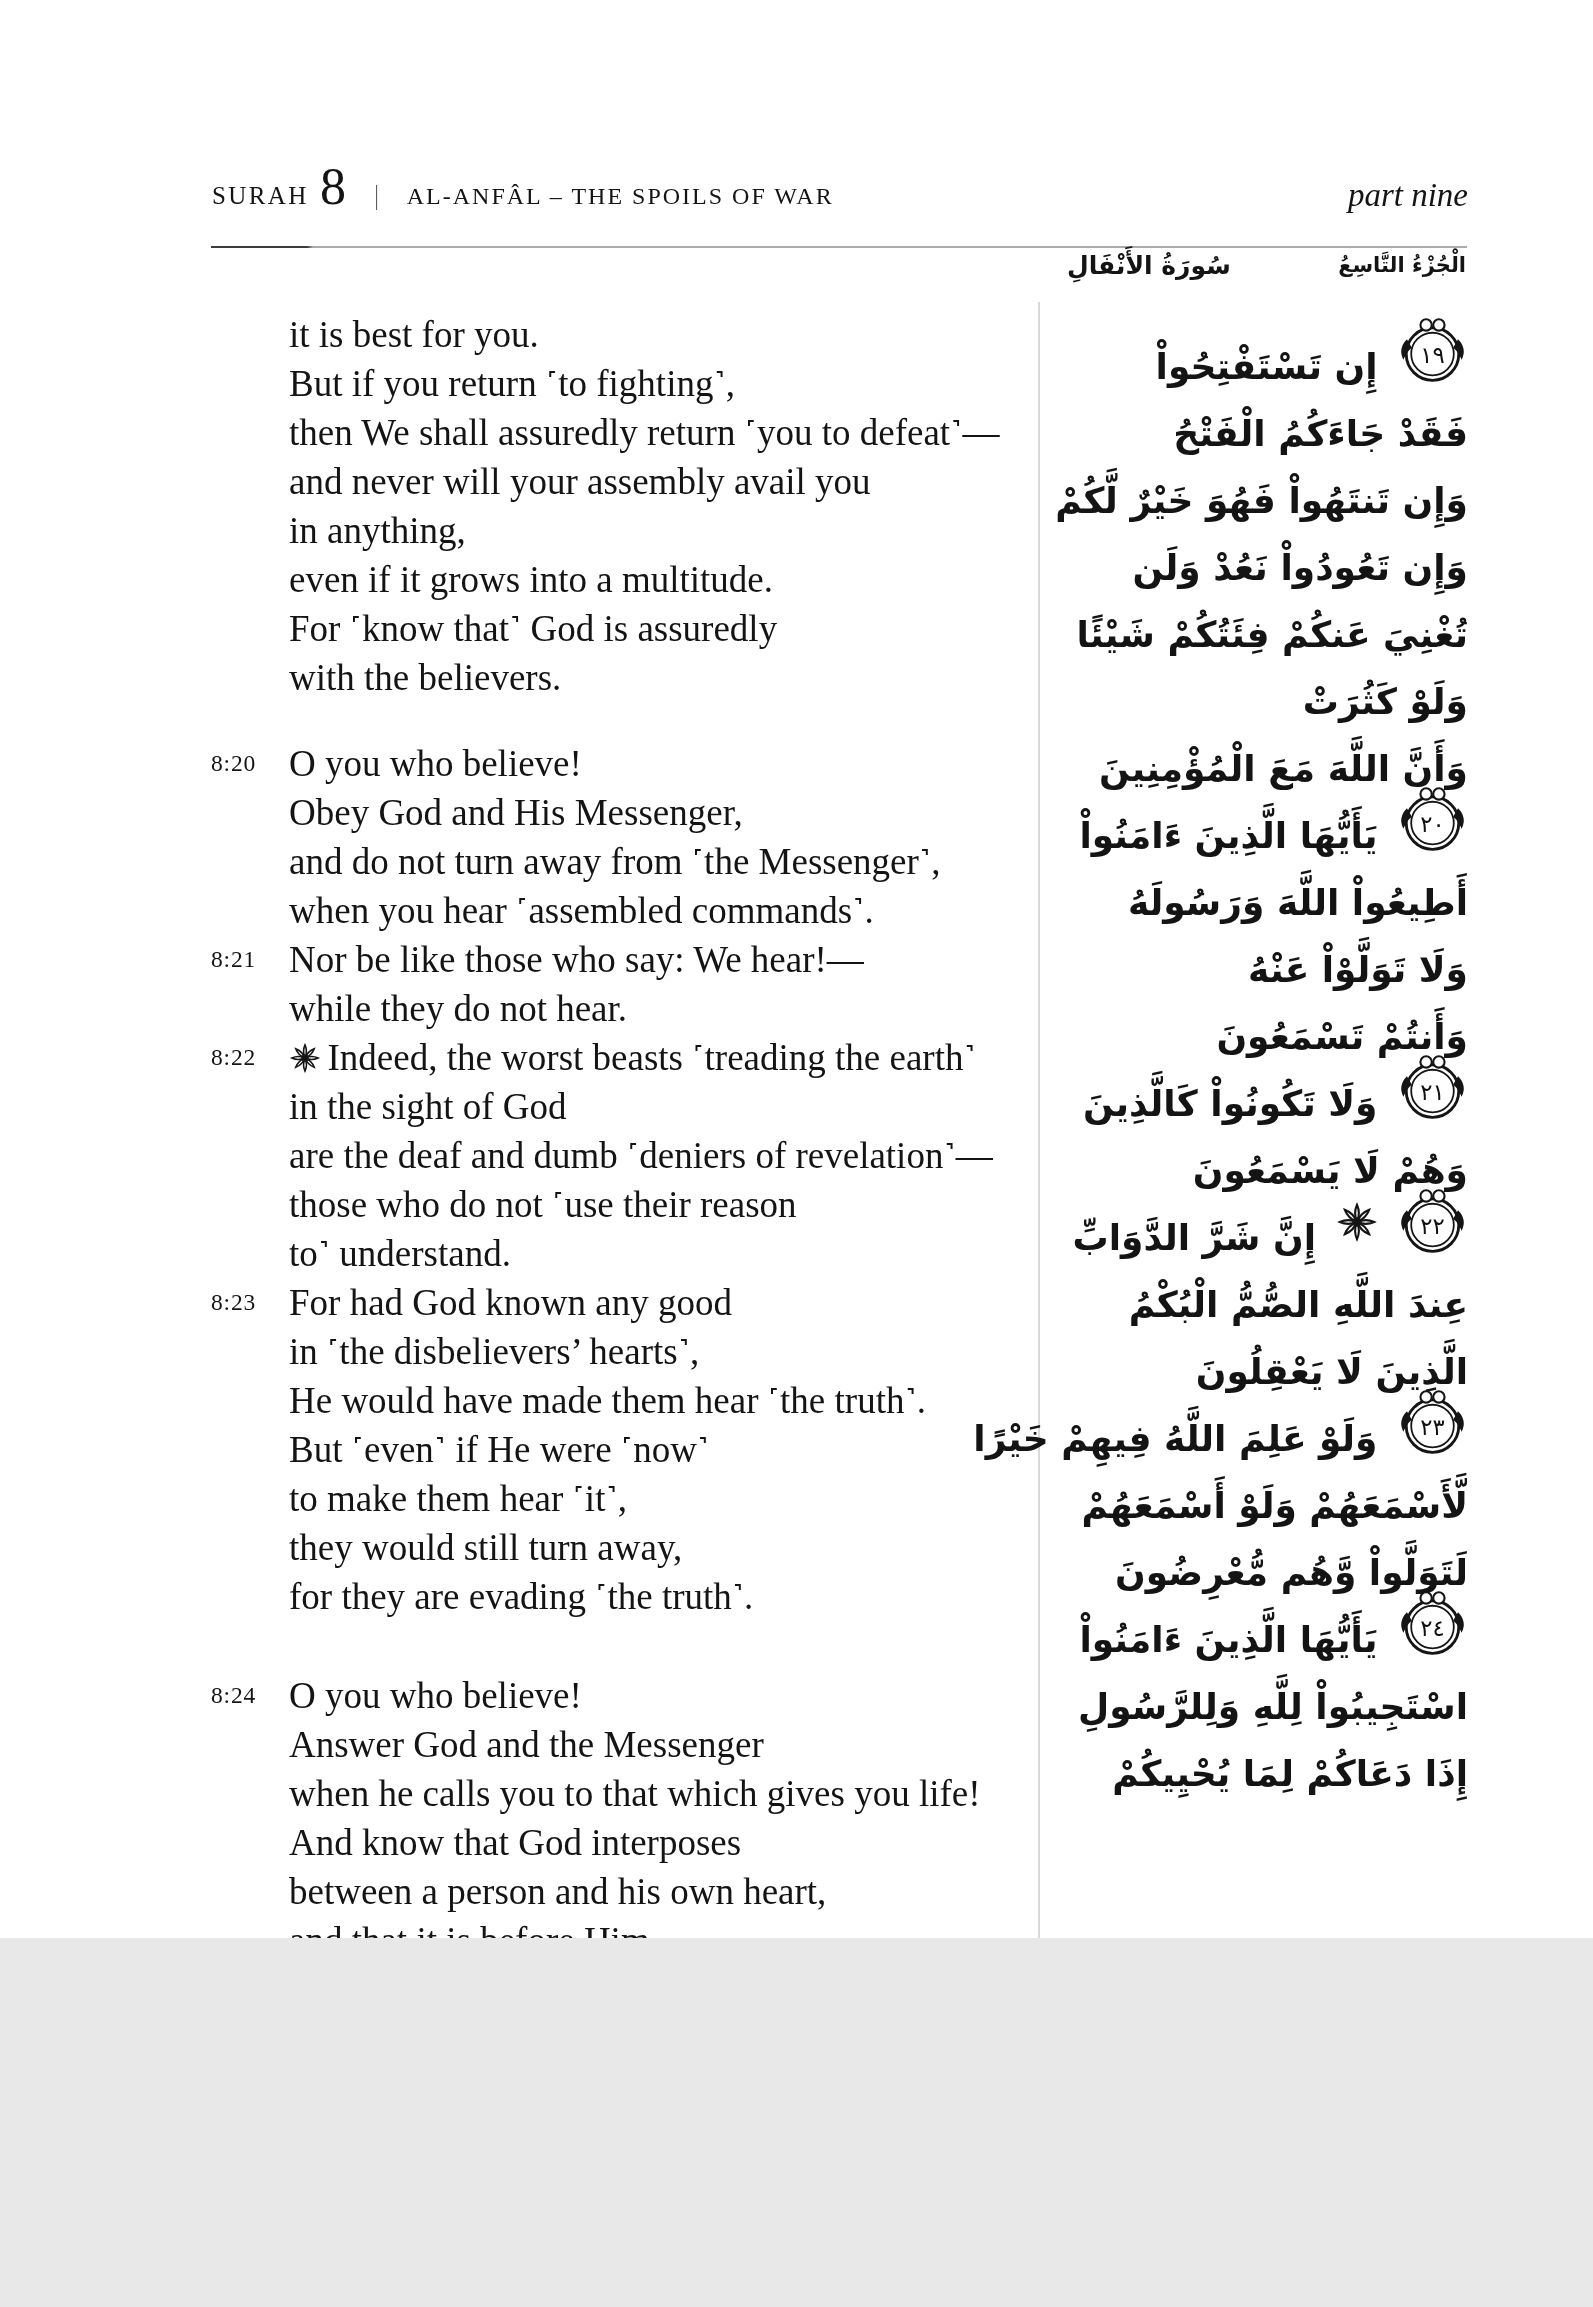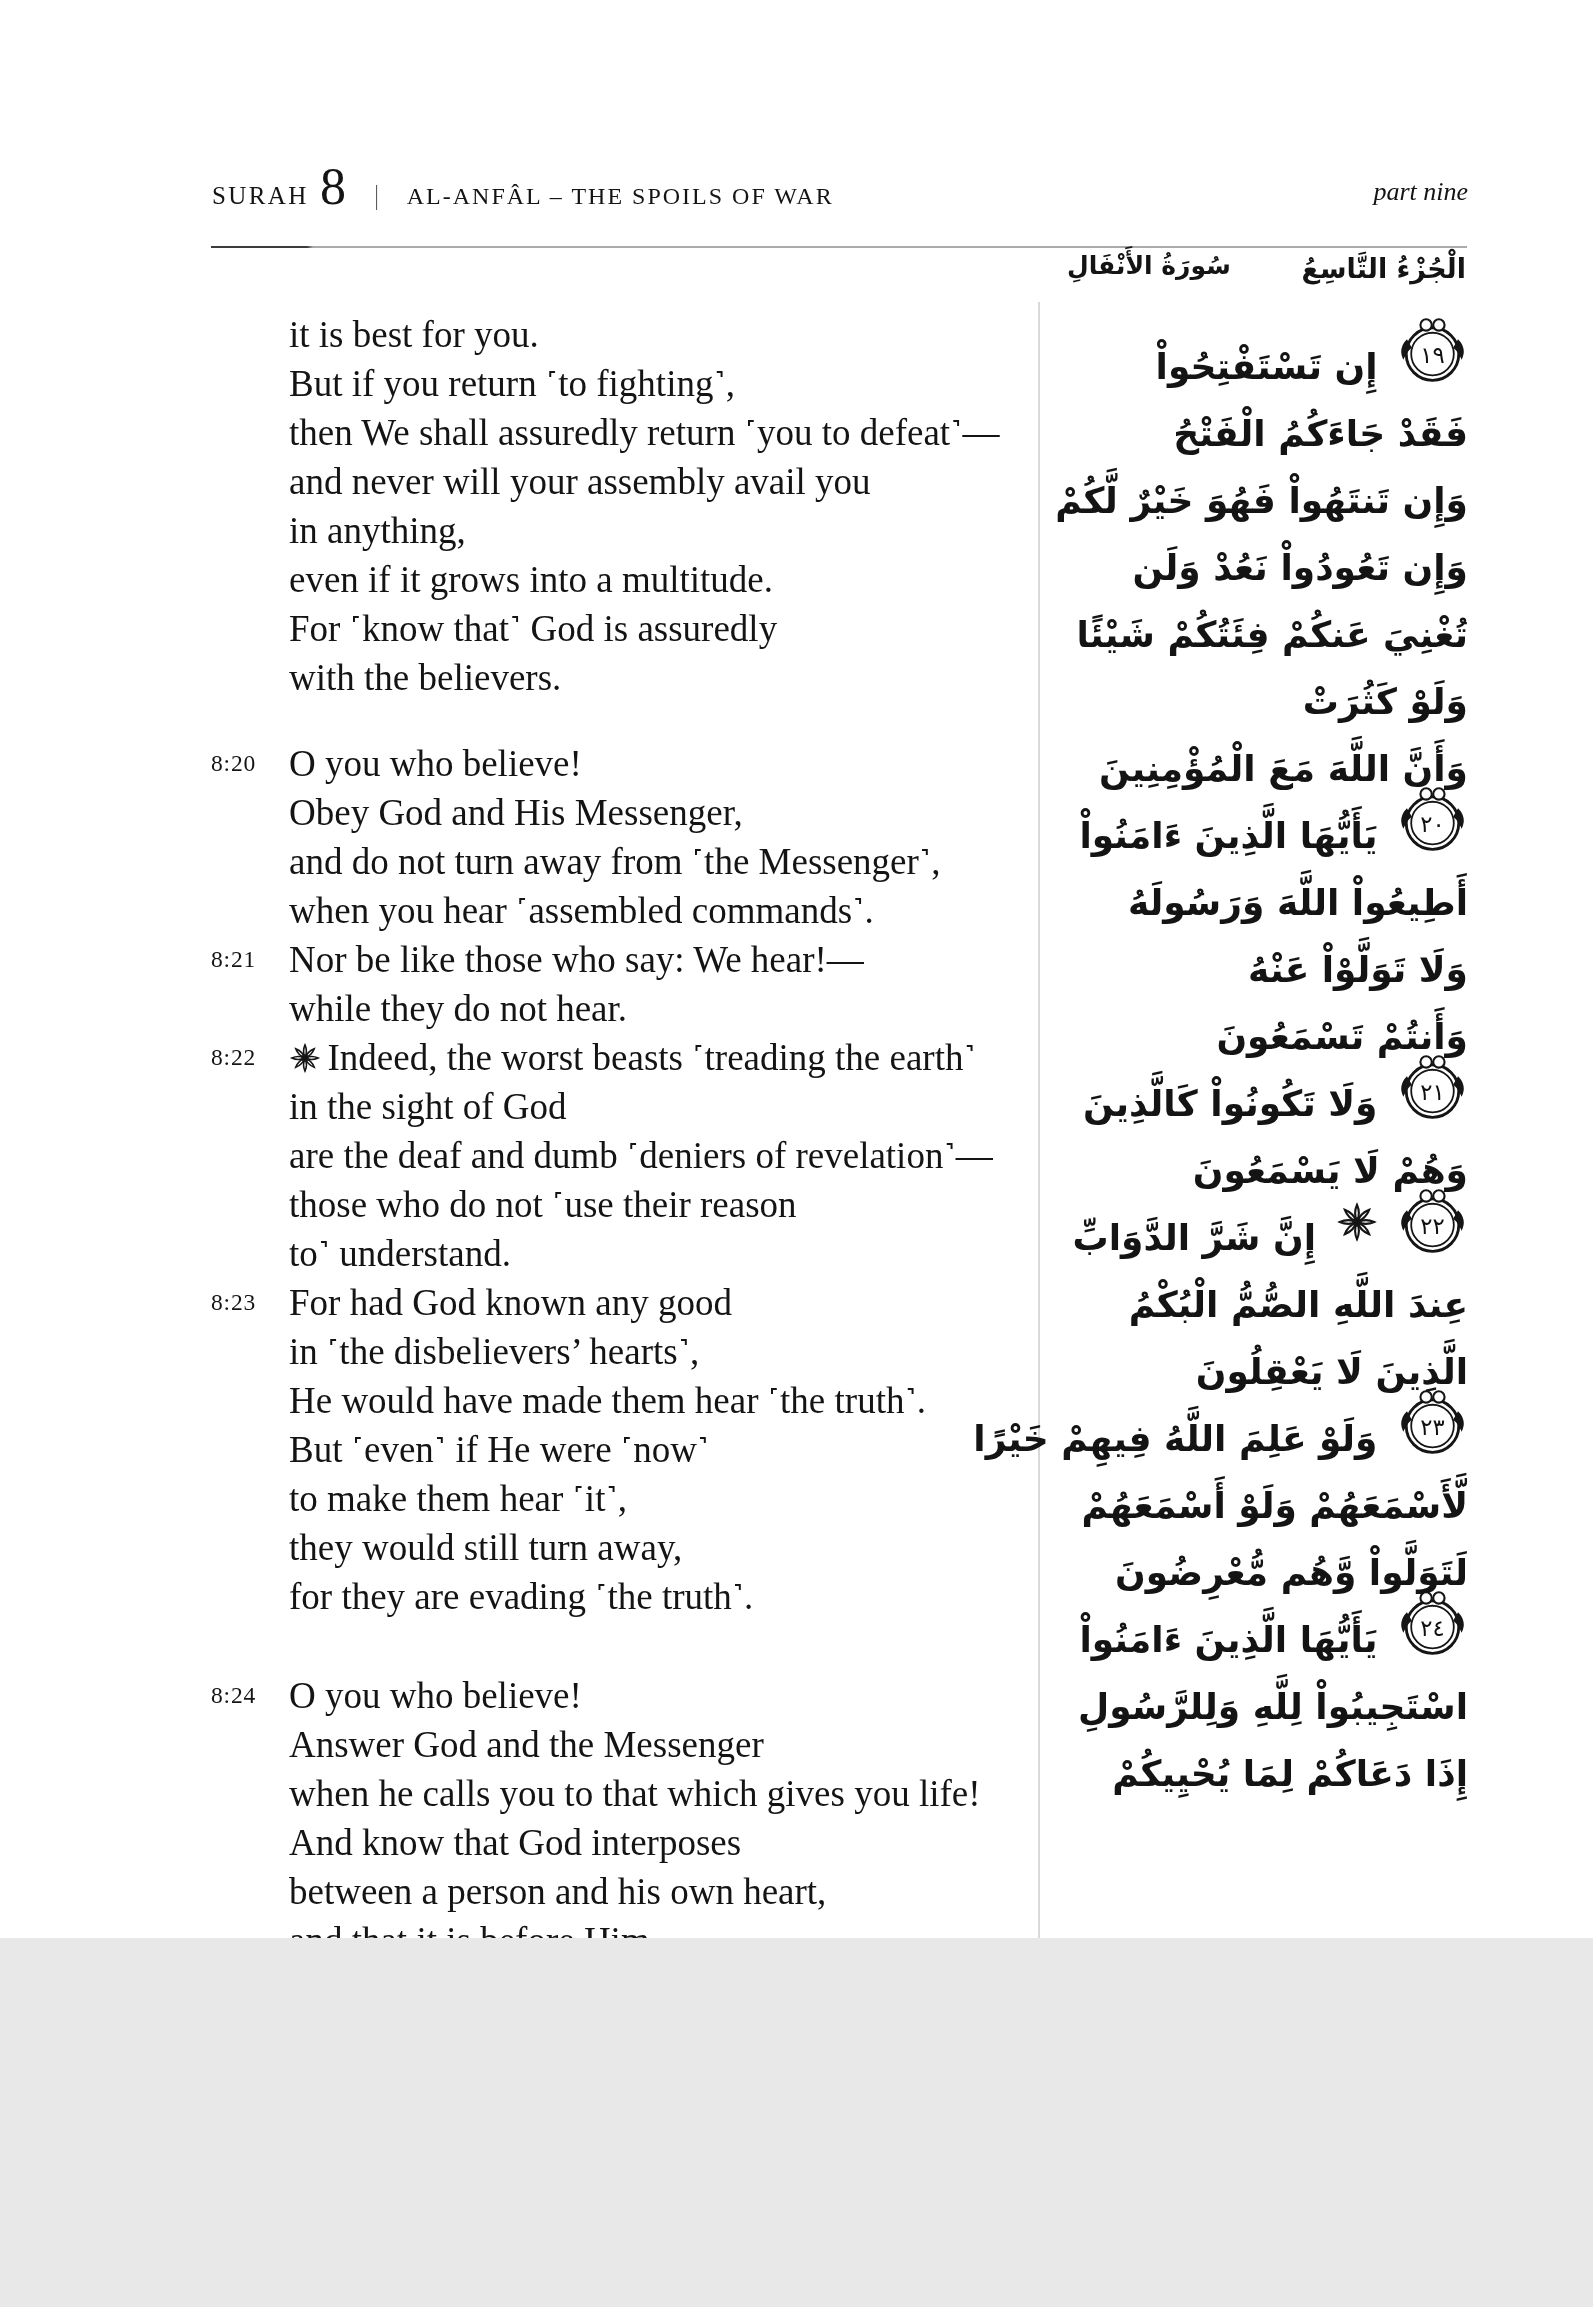--- a/index.html
+++ b/index.html
@@ -6,25 +6,25 @@
   .page{
     position:relative;width:1594px;height:1938px;background:#ffffff;
     font-family:"Liberation Serif",serif;color:#141414;overflow:hidden;
   }
   
   .hdr-left{position:absolute;left:212px;top:161px;display:flex;align-items:baseline;}
   .hdr-surah-word{font-size:25px;letter-spacing:2.4px;}
   .hdr-surah-num{font-size:52px;margin-left:11.3px;line-height:1;}
   .hdr-sep{font-size:27.6px;margin:0 27.6px;color:#2a2a2a;transform:scaleX(.6);}
   .hdr-title{font-size:24px;letter-spacing:2px;}
-  .hdr-part{position:absolute;right:126px;top:177px;font-style:italic;font-size:26px;}
+  .hdr-part{position:absolute;right:126px;top:177px;font-style:italic;font-size:33px;}
   .hdr-rule{position:absolute;left:211px;top:246px;width:1256px;height:2.4px;
     background:linear-gradient(90deg,#3c3c3c 0,#3c3c3c 96px,#ababab 102px,#ababab 100%);}
   .ar-head-juz{position:absolute;right:128px;top:253px;font-family:"DejaVu Sans",sans-serif;
-    font-size:27px;font-weight:bold;}
+    font-size:21px;font-weight:bold;}
   .ar-head-surah{position:absolute;left:1067px;top:251px;font-family:"DejaVu Sans",sans-serif;
     font-size:25px;font-weight:bold;}
   
   .col-divider{position:absolute;left:1038px;top:302px;width:1.6px;height:1684px;
     background:#c4c4c4;opacity:.65;}
   
   .en-col{position:absolute;left:211px;top:310px;width:843px;}
   .en-row{display:flex;align-items:center;height:49px;white-space:nowrap;}
   .en-label{flex:0 0 78px;width:78px;font-size:23.5px;letter-spacing:0.8px;}
   .en-text{font-size:37px;}

